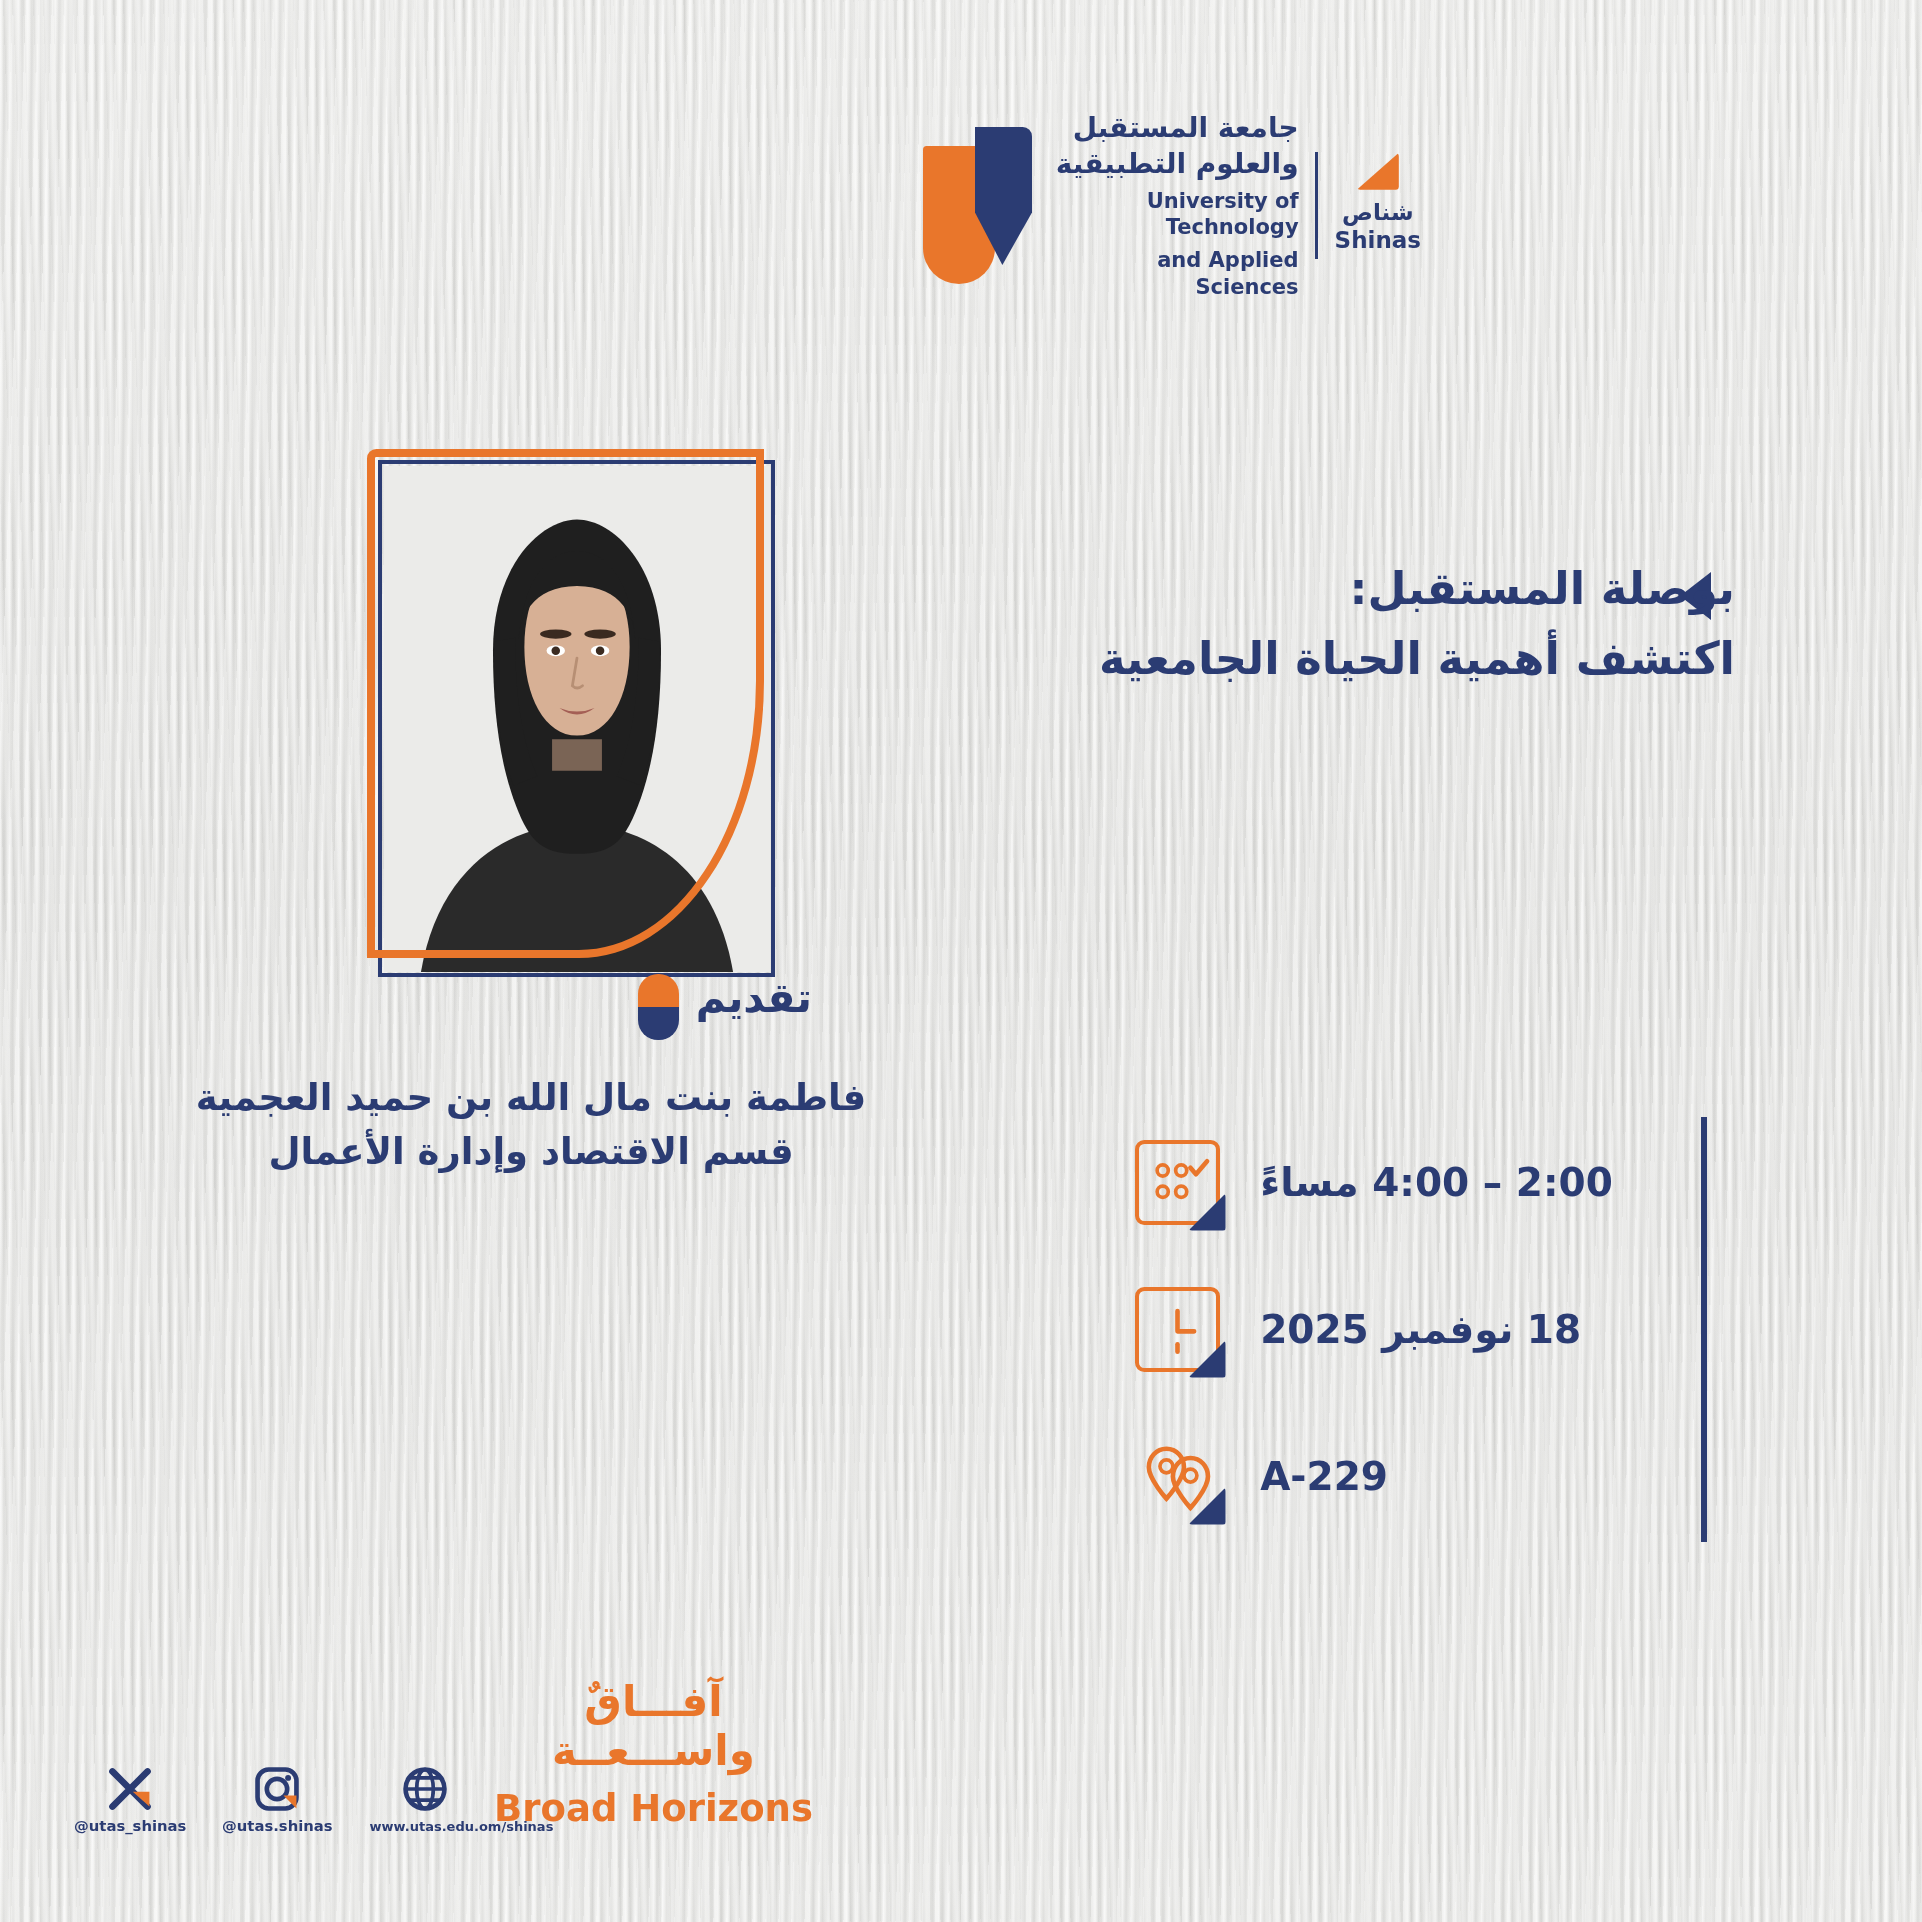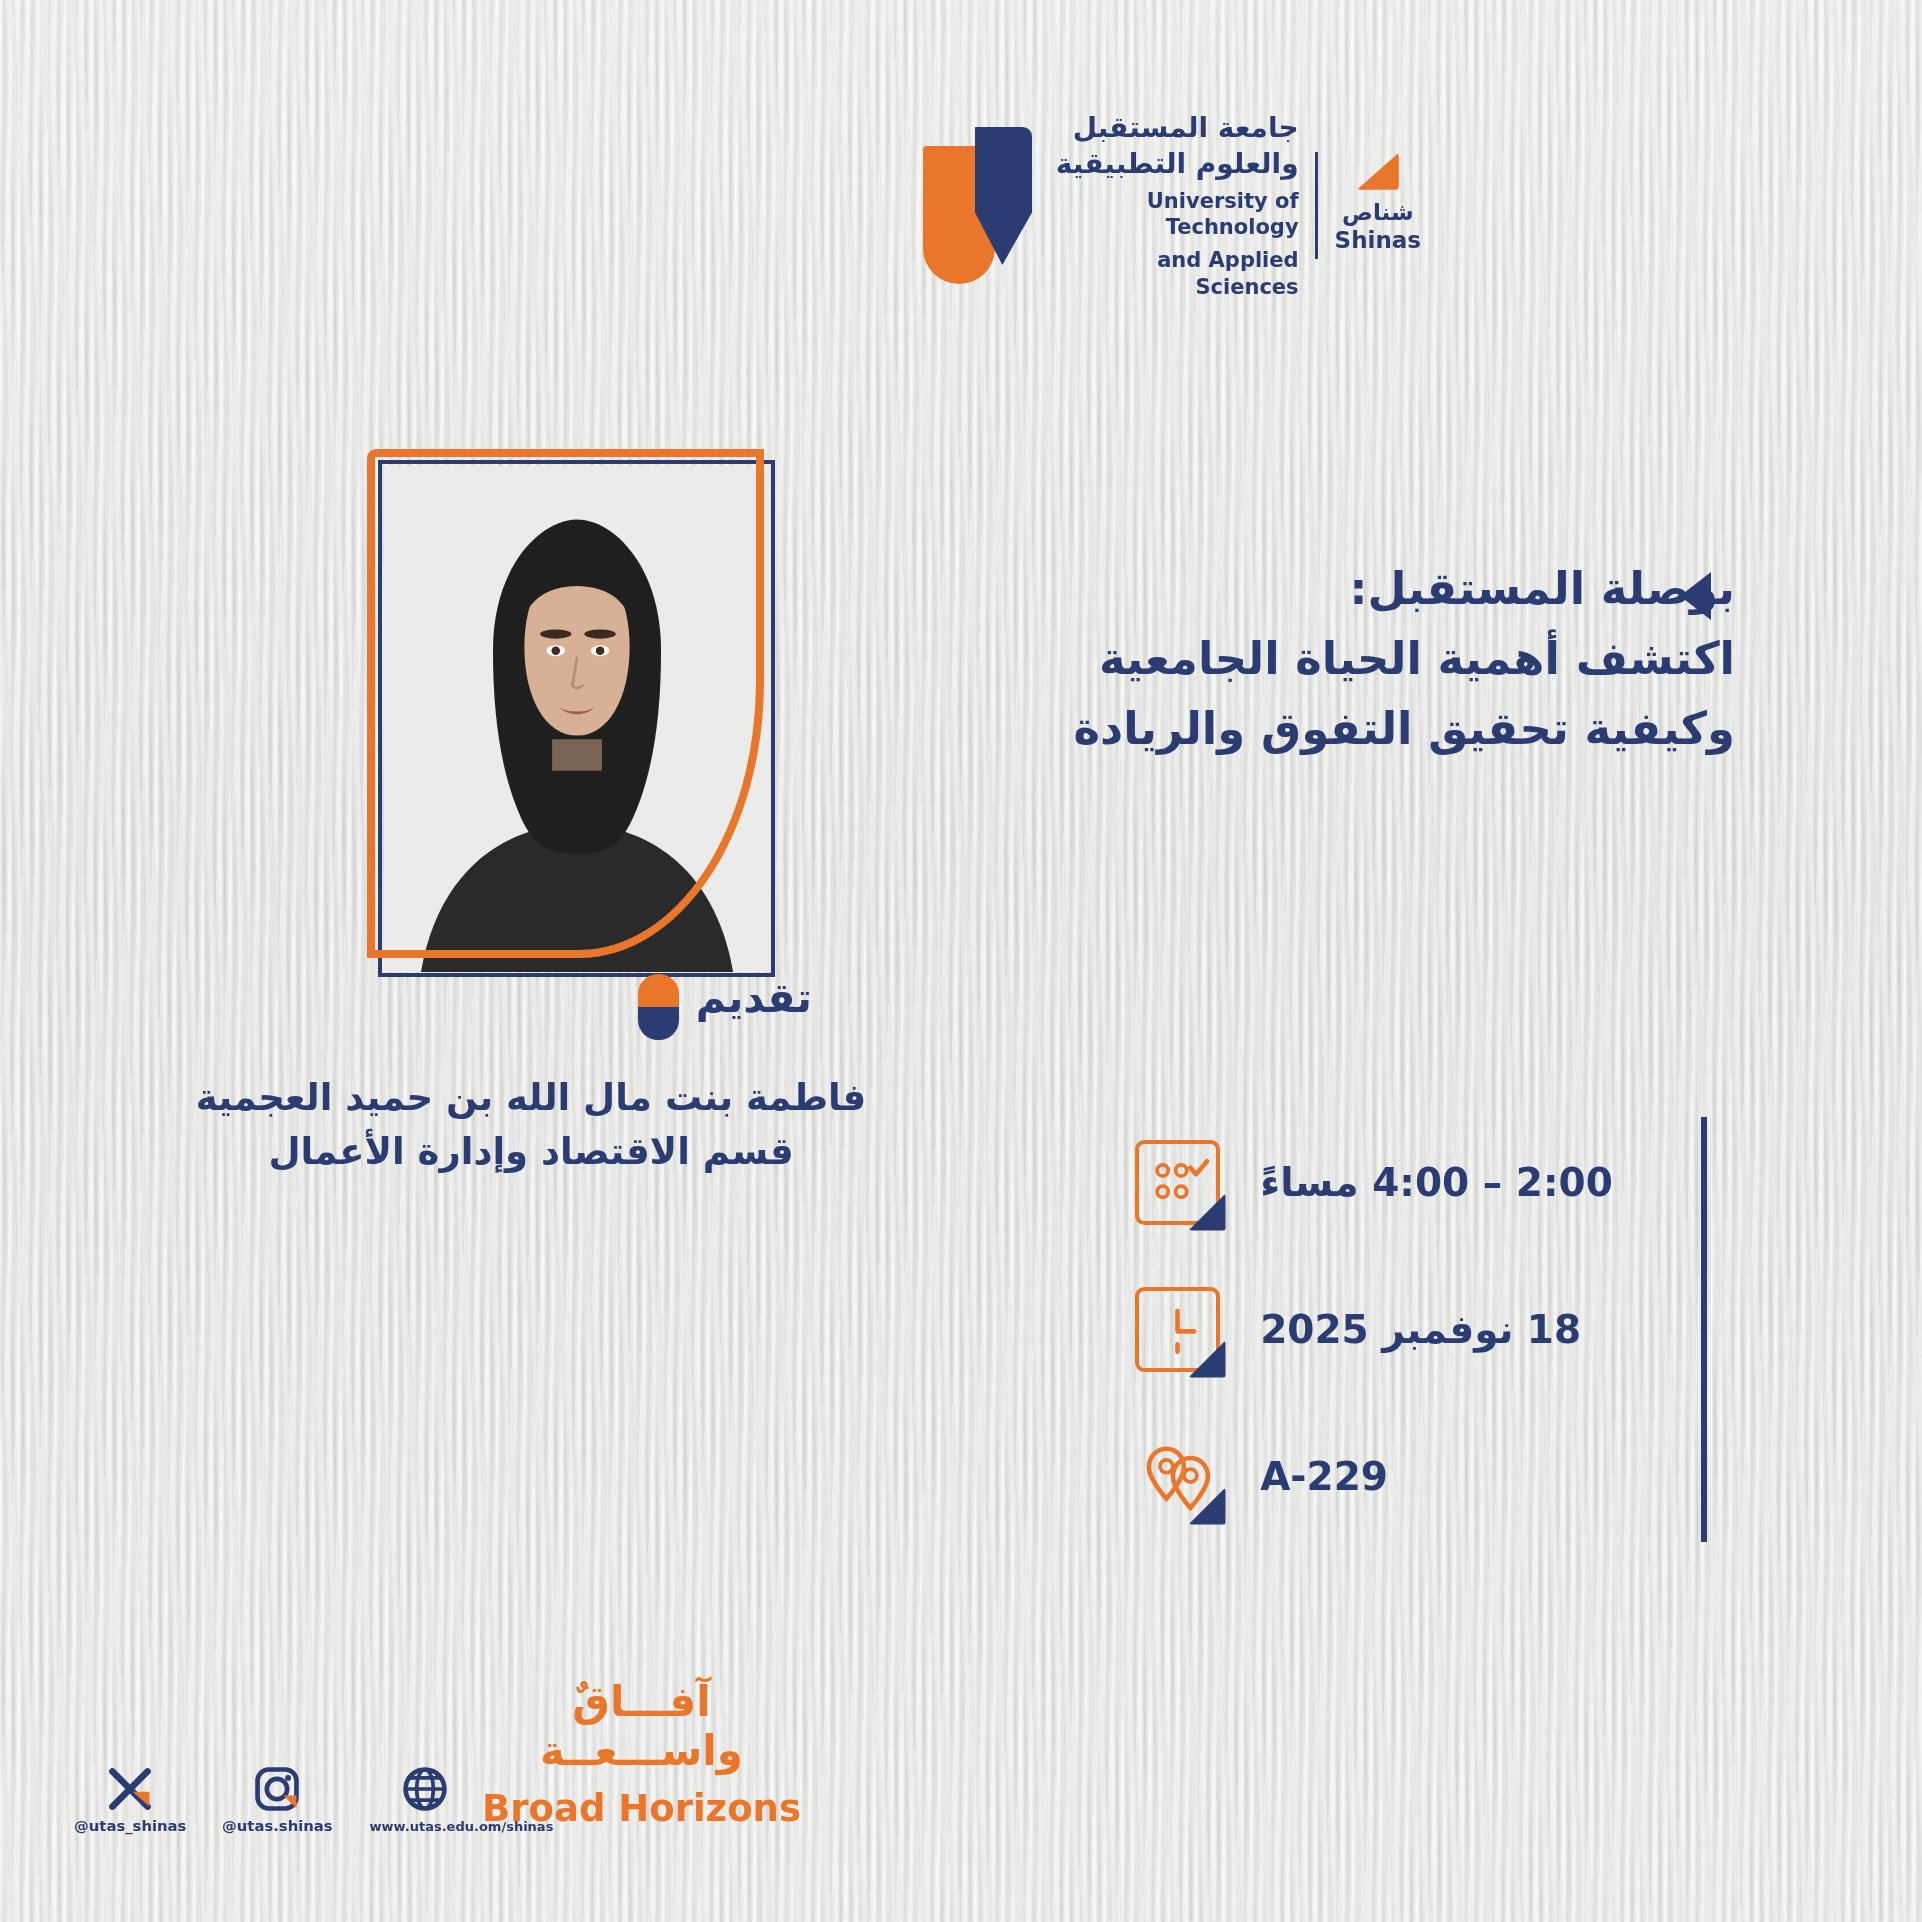--- a/index.html
+++ b/index.html
@@ -281,21 +281,21 @@
     width: 37px; height: 37px;
     background: #2B3C73;
     clip-path: polygon(100% 0, 100% 100%, 0 100%);
     border-radius: 3.7px;
   }
   .icon svg { position: absolute; inset: 0; }
 
   
   #footer-slogan {
     bottom: 92px;
-    left: 480px;
+    left: 492px;
     width: 323px;
     text-align: center;
   }
   #footer-slogan .ar {
     color: #E9762B;
     font-size: 42px;
     font-weight: bold;
     letter-spacing: 0.9px;
   }
   #footer-slogan .en {
@@ -355,21 +355,20 @@
       <div class="flag"></div>
       <div class="ar">شناص</div>
       <div class="en">Shinas</div>
     </div>
   </div>
 
   <div class="layer" id="headline-arrow"></div>
   <div class="layer" id="headline">
     <span class="ln">بوصلة المستقبل:</span>
     <span class="ln">اكتشف أهمية الحياة الجامعية</span>
-    <span class="ln">وكيفية تحقيق التفوق والريادة</span>
   </div>
 
   <div class="layer" id="portrait-frame">
     <div class="frame-blue"></div>
     <div class="photo">
       <svg width="386" height="506" viewBox="0 0 418 548" xmlns="http://www.w3.org/2000/svg">
         <rect width="418" height="548" fill="#ebebe9"></rect>
 
         <path d="M40 548 C60 430 140 388 209 388 C278 388 358 430 378 548 Z" fill="#2a2a2a"></path>
 

